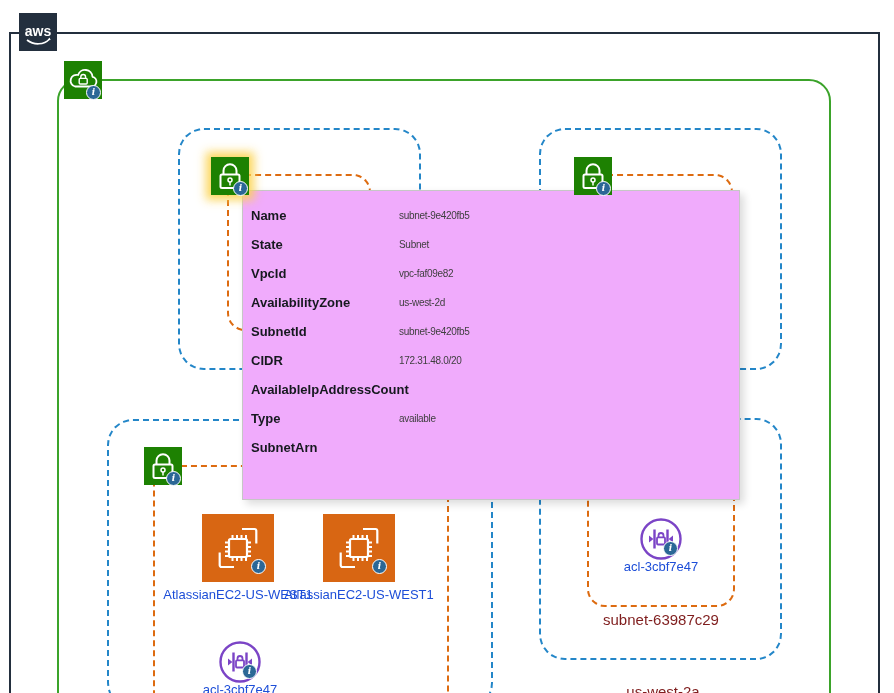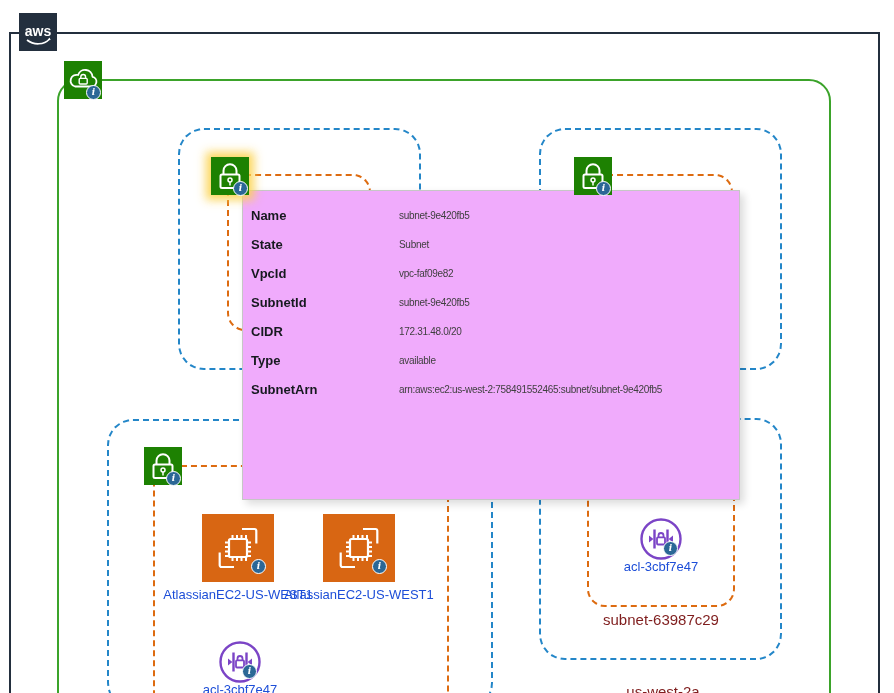--- a/index.html
+++ b/index.html
@@ -169,34 +169,41 @@
     </div>
     <div class="trow">
       <span class="tlabel">State</span>
       <span class="tvalue">Subnet</span>
     </div>
     <div class="trow">
       <span class="tlabel">VpcId</span>
       <span class="tvalue">vpc-faf09e82</span>
     </div>
     <div class="trow">
+      <span class="tlabel">AvailabilityZone</span>
+      <span class="tvalue">us-west-2d</span>
+    </div>
+    <div class="trow">
       <span class="tlabel">SubnetId</span>
       <span class="tvalue">subnet-9e420fb5</span>
     </div>
     <div class="trow">
       <span class="tlabel">CIDR</span>
       <span class="tvalue">172.31.48.0/20</span>
     </div>
     <div class="trow">
+      <span class="tlabel">AvailableIpAddressCount</span>
+      <span class="tvalue"></span>
+    </div>
+    <div class="trow">
       <span class="tlabel">Type</span>
       <span class="tvalue">available</span>
     </div>
     <div class="trow">
       <span class="tlabel">SubnetArn</span>
-      <span class="tvalue">arn:aws:ec2:us-west-2:758491552465:subnet/subnet-9e420fb5</span>
     </div>
   </div>
 
   <div class="abs lock-node lock-tl node">
     <svg viewBox="0 0 38 38">
       <path d="M12.5 18v-4.3a6.5 6.5 0 0 1 13 0V18" fill="none" stroke="#fff" stroke-width="2"></path>
       <rect x="9.5" y="17.5" width="19" height="13.5" rx="1.5" fill="none" stroke="#fff" stroke-width="2"></rect>
       <circle cx="19" cy="23" r="2" fill="none" stroke="#fff" stroke-width="1.5"></circle>
       <path d="M19 25v3.5" stroke="#fff" stroke-width="1.5"></path>
     </svg>

